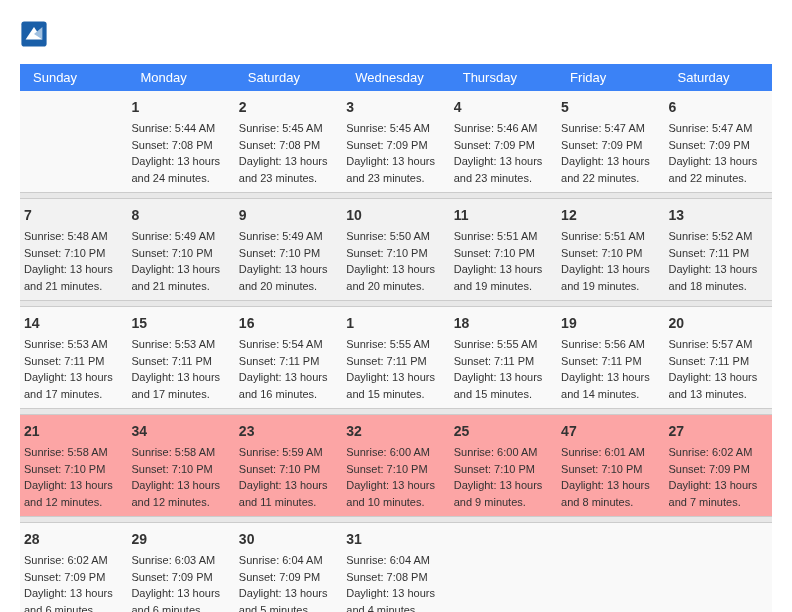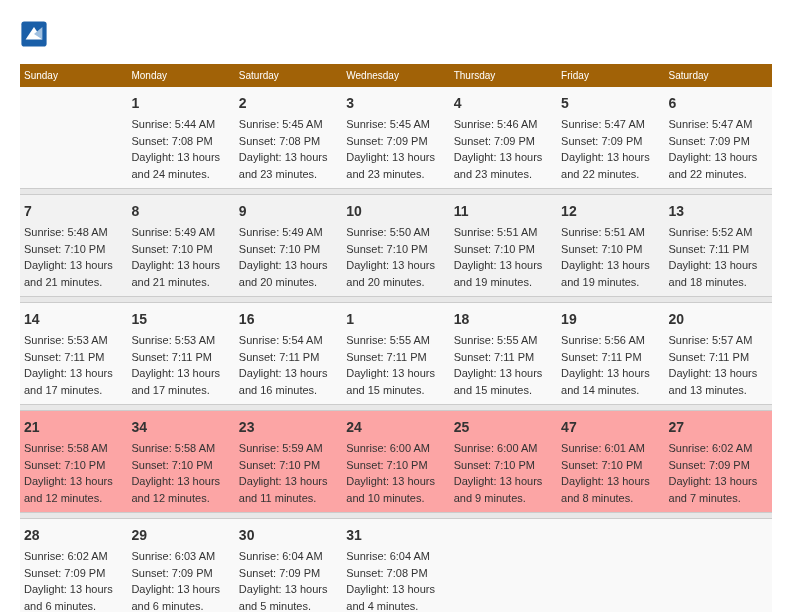--- a/index.html
+++ b/index.html
@@ -46,25 +46,25 @@
       font-size: 16px;
       font-weight: normal;
       color: #555;
     }
     table {
       width: 100%;
       border-collapse: collapse;
       font-size: 11px;
     }
     thead tr th {
-      background-color: #a16207;
+      background-color: #3b82f6;
       color: white;
-      padding: 6px 4px;
+      padding: 6px 13px;
       text-align: left;
-      font-size: 10px;
+      font-size: 13px;
       font-weight: normal;
     }
     tbody tr {
       border-bottom: 1px solid #ccc;
     }
     tbody tr:nth-child(odd) {
       background-color: #f9f9f9;
     }
     tbody tr:nth-child(even) {
       background-color: #ffffff;
@@ -158,21 +158,21 @@
         <td><span class="day-num">19</span>Sunrise: 5:56 AM<br>Sunset: 7:11 PM<br>Daylight: 13 hours and 14 minutes.</td>
         <td><span class="day-num">20</span>Sunrise: 5:57 AM<br>Sunset: 7:11 PM<br>Daylight: 13 hours and 13 minutes.</td>
       </tr>
       <tr class="row-separator">
         <td colspan="7"></td>
       </tr>
       <tr style="background-color: #fca5a5;">
         <td><span class="day-num">21</span>Sunrise: 5:58 AM<br>Sunset: 7:10 PM<br>Daylight: 13 hours and 12 minutes.</td>
         <td><span class="day-num">34</span>Sunrise: 5:58 AM<br>Sunset: 7:10 PM<br>Daylight: 13 hours and 12 minutes.</td>
         <td><span class="day-num">23</span>Sunrise: 5:59 AM<br>Sunset: 7:10 PM<br>Daylight: 13 hours and 11 minutes.</td>
-        <td><span class="day-num">24</span>Sunrise: 6:00 AM<br>Sunset: 7:10 PM<br>Daylight: 13 hours and 10 minutes.</td>
+        <td><span class="day-num">32</span>Sunrise: 6:00 AM<br>Sunset: 7:10 PM<br>Daylight: 13 hours and 10 minutes.</td>
         <td><span class="day-num">25</span>Sunrise: 6:00 AM<br>Sunset: 7:10 PM<br>Daylight: 13 hours and 9 minutes.</td>
         <td><span class="day-num">47</span>Sunrise: 6:01 AM<br>Sunset: 7:10 PM<br>Daylight: 13 hours and 8 minutes.</td>
         <td><span class="day-num">27</span>Sunrise: 6:02 AM<br>Sunset: 7:09 PM<br>Daylight: 13 hours and 7 minutes.</td>
       </tr>
       <tr class="row-separator">
         <td colspan="7"></td>
       </tr>
       <tr>
         <td><span class="day-num">28</span>Sunrise: 6:02 AM<br>Sunset: 7:09 PM<br>Daylight: 13 hours and 6 minutes.</td>
         <td><span class="day-num">29</span>Sunrise: 6:03 AM<br>Sunset: 7:09 PM<br>Daylight: 13 hours and 6 minutes.</td>

